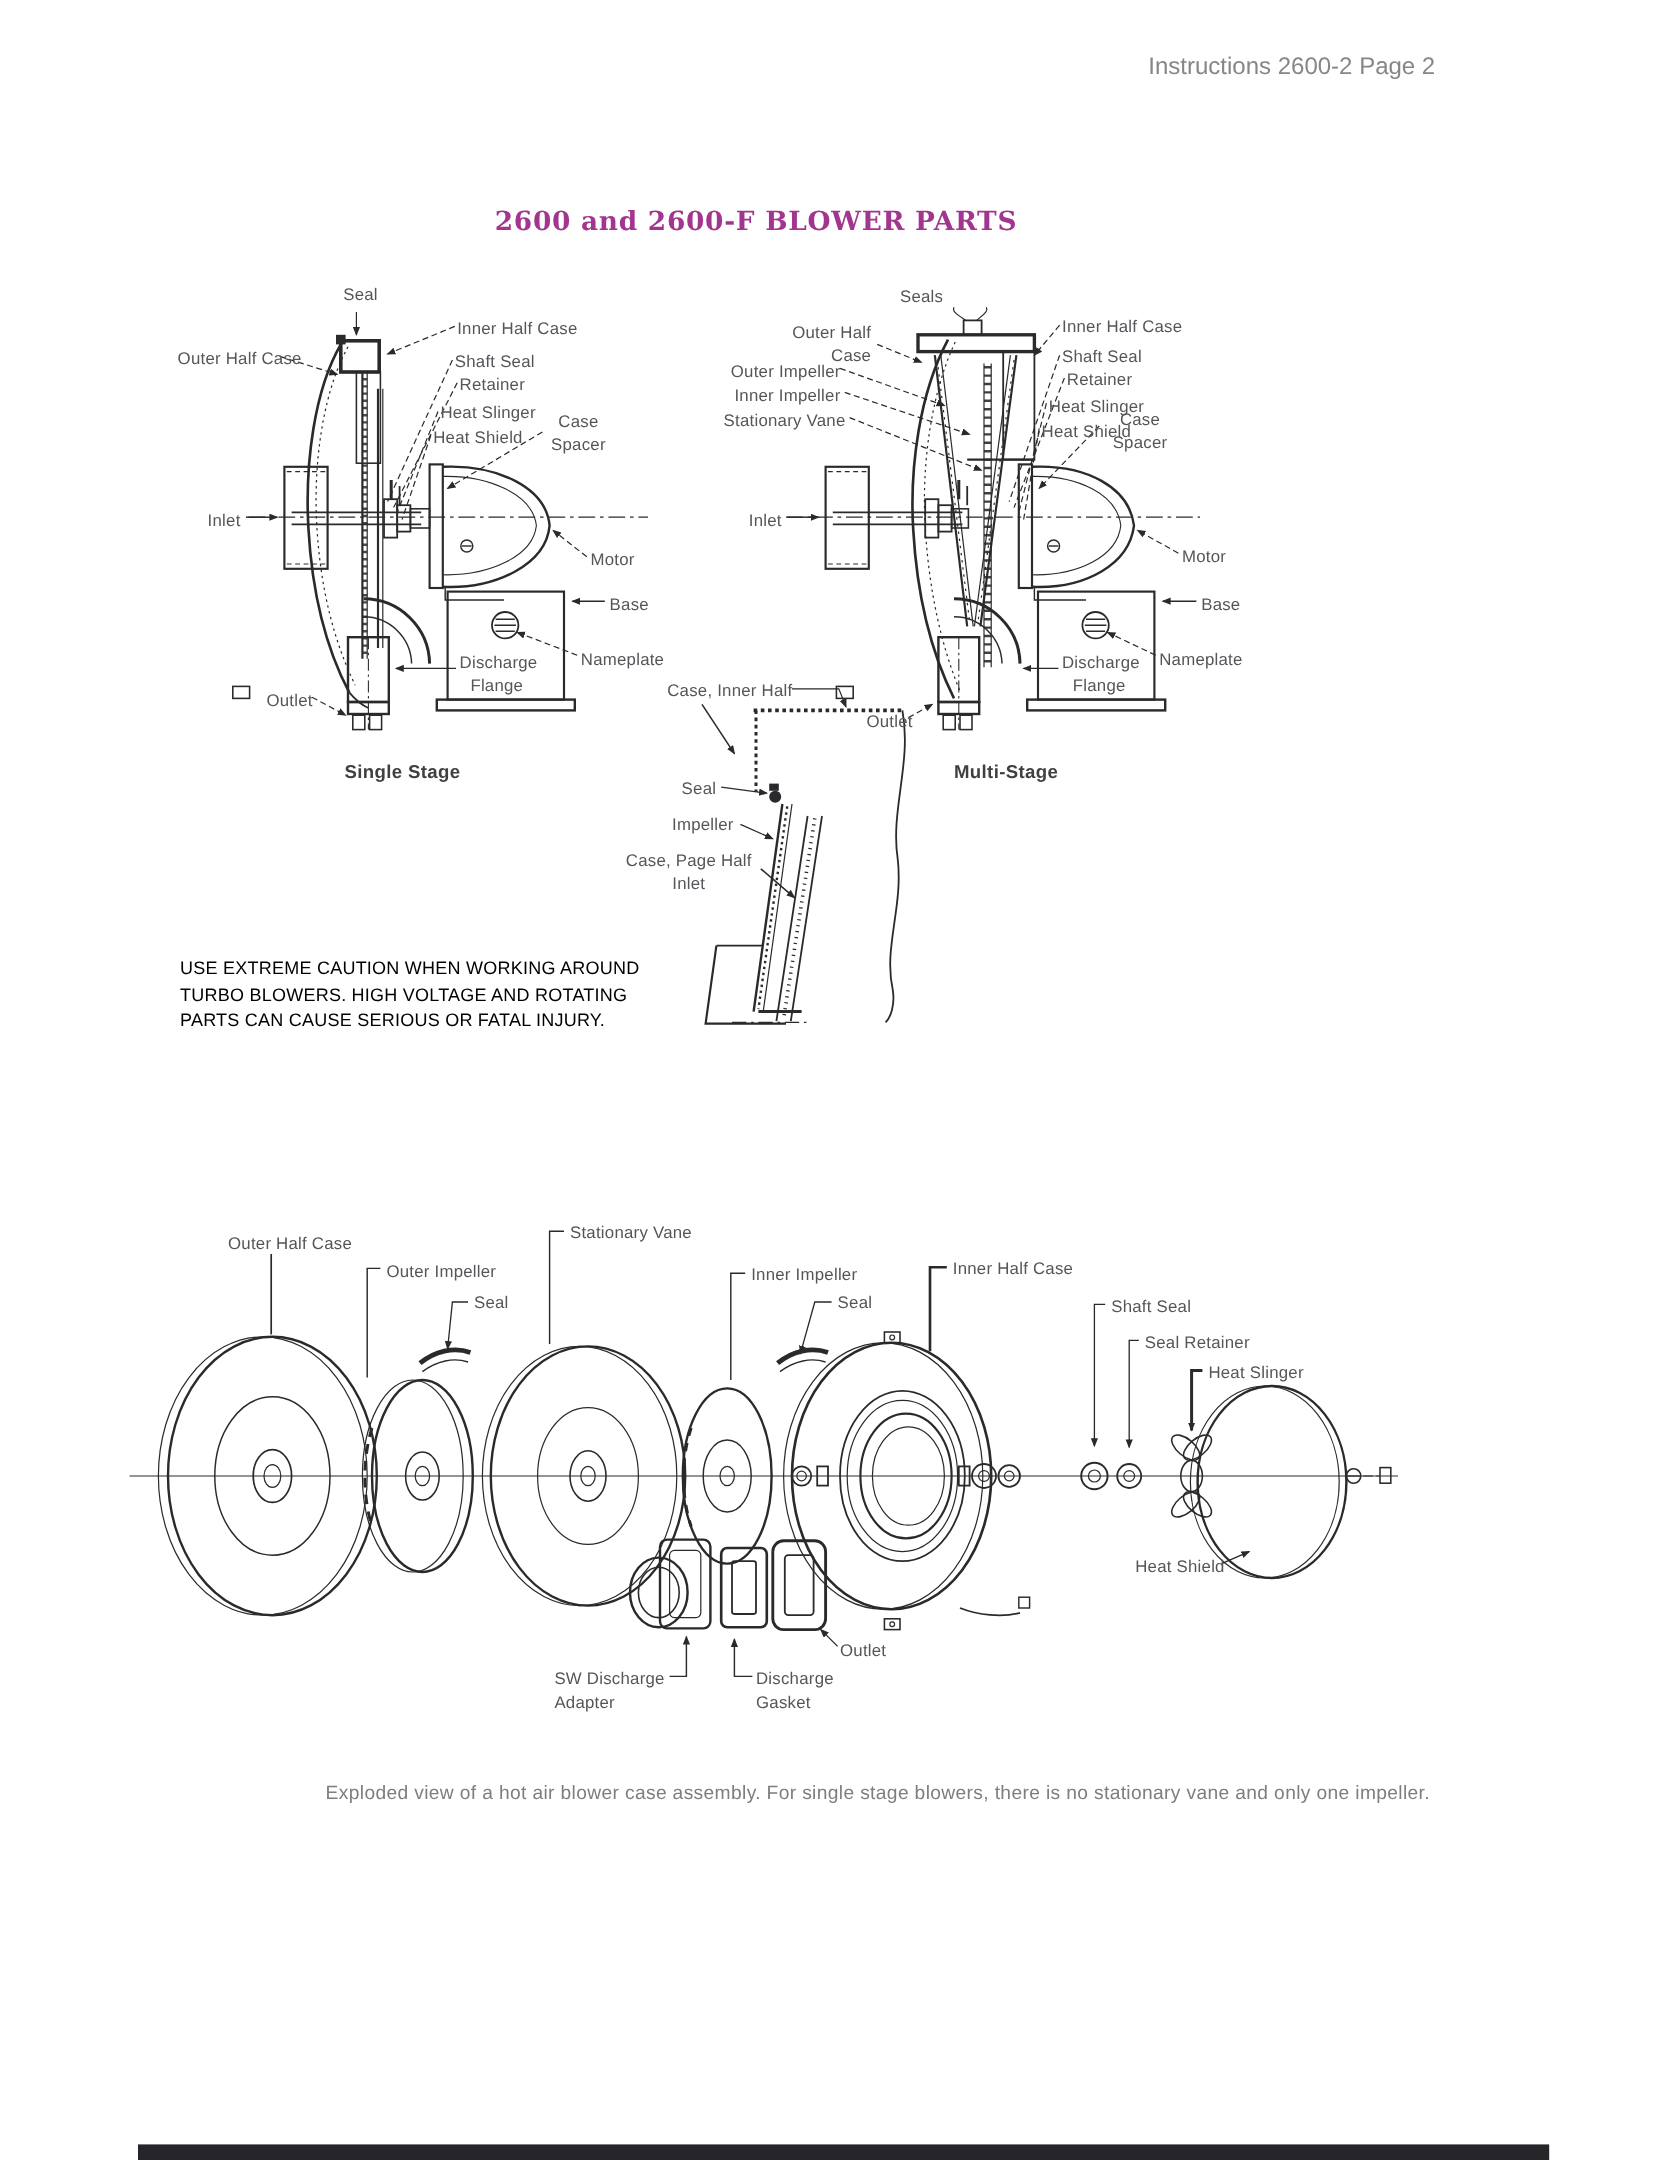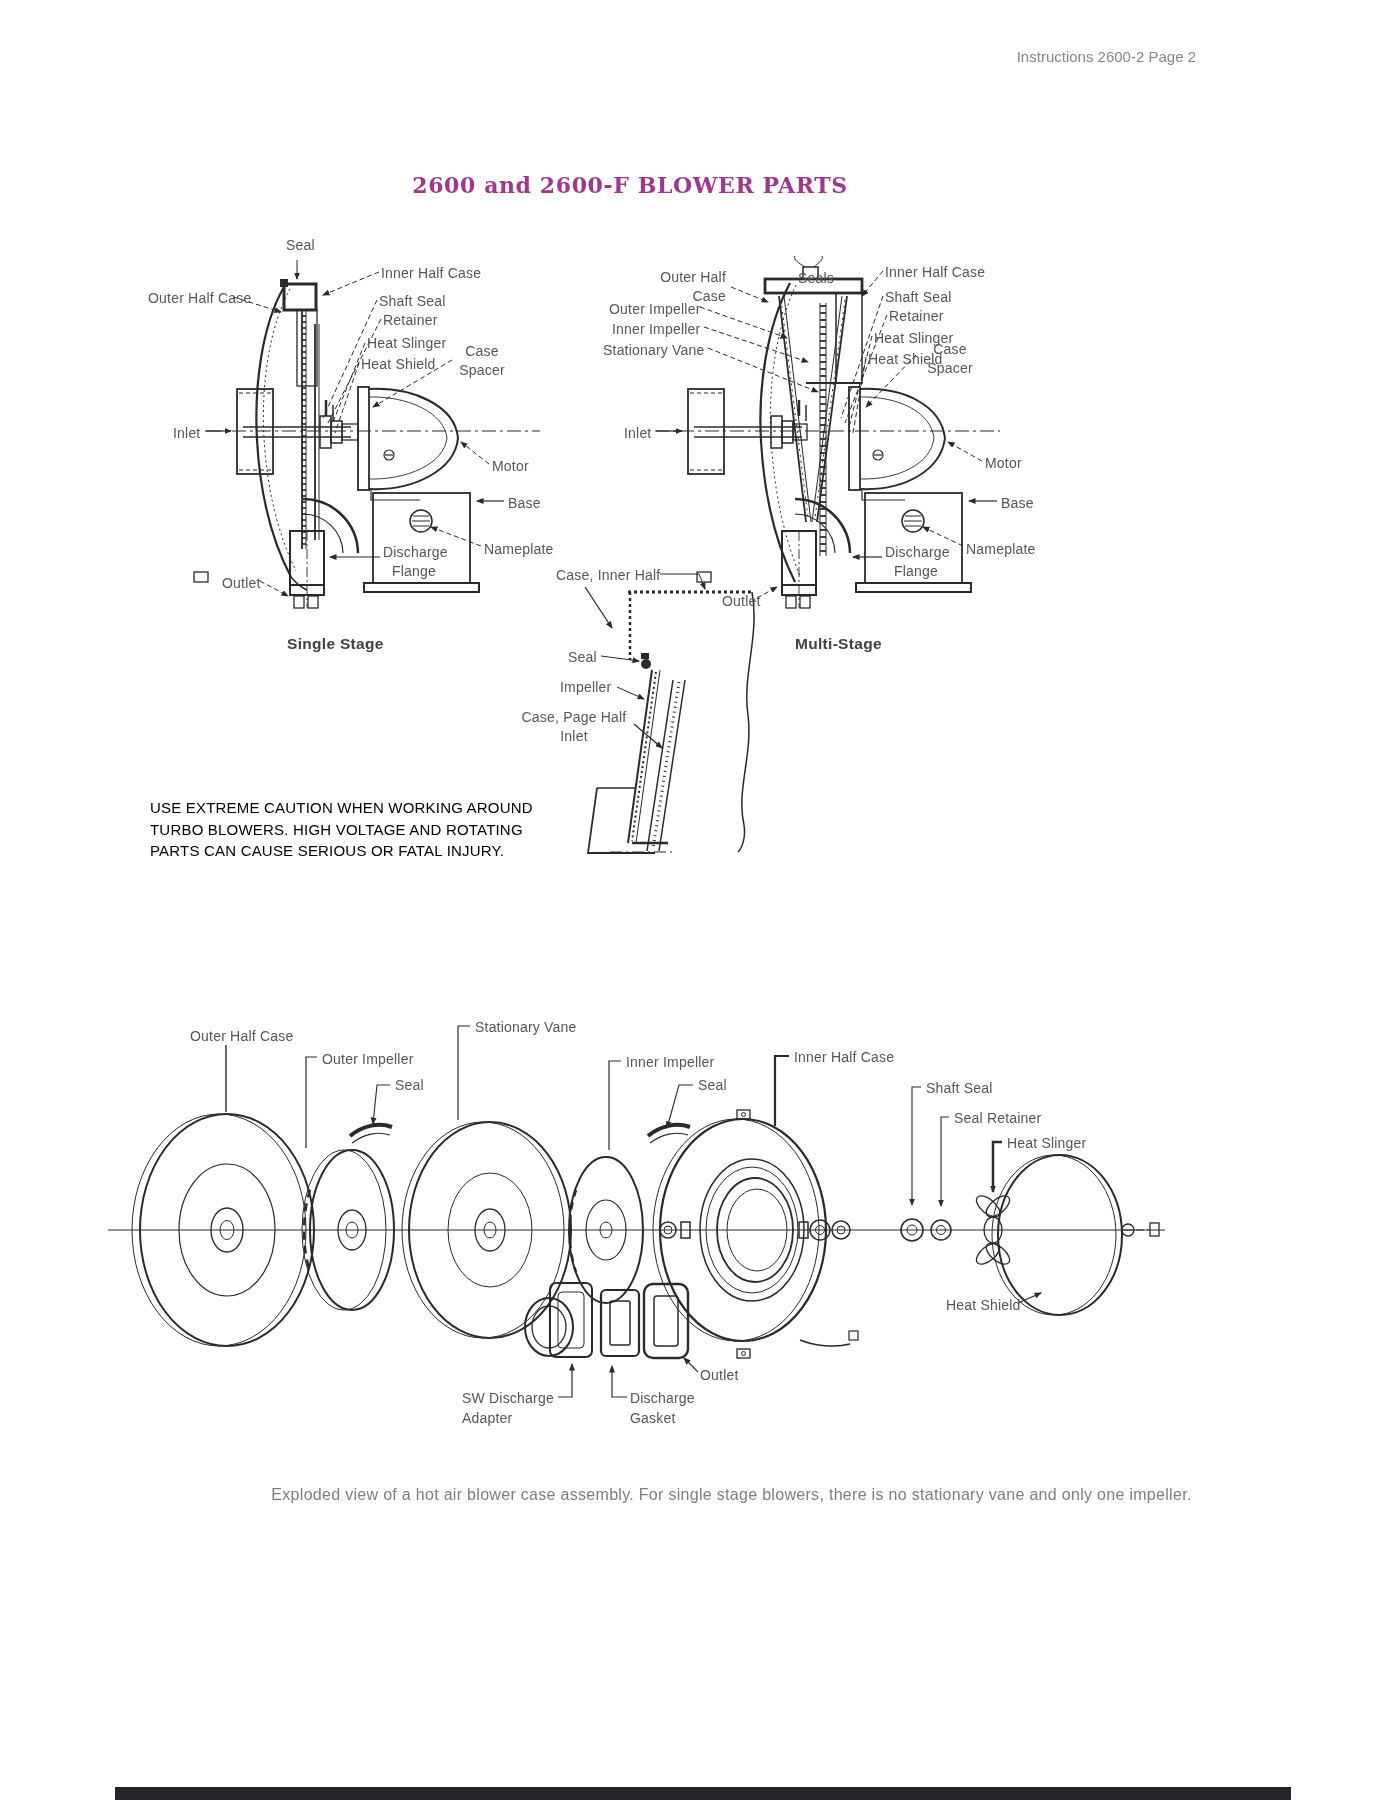--- a/index.html
+++ b/index.html
@@ -1,19 +1,19 @@
 <!DOCTYPE html>
 <html><head>
 <meta charset="utf-8">
 <style>
   html,body{margin:0;padding:0;background:#ffffff;}
   #page{position:relative;width:1391px;height:1800px;background:#ffffff;overflow:hidden;
         font-family:"Liberation Sans", sans-serif;}
   .abs{position:absolute;}
-  #hdr{top:46px;right:195px;text-align:right;font-size:15px;line-height:21px;color:#85868a;}
+  #hdr{top:46px;right:195px;text-align:right;font-size:20px;line-height:21px;color:#85868a;}
   #title{top:172px;left:0;width:1260px;text-align:center;font-size:22px;letter-spacing:.6px;
          font-family:"DejaVu Serif", serif;font-weight:700;color:#a2368e;}
   .lbl{position:absolute;font-size:14px;line-height:19px;color:#55565a;white-space:pre-line;letter-spacing:.2px;}
   .ctr{text-align:center;}
   .rgt{text-align:right;}
   .cap{font-weight:bold;font-size:15.5px;color:#3f4042;letter-spacing:.3px;margin-top:16px;}
   #caution{top:797px;left:150px;font-size:15px;line-height:21.5px;color:#000000;white-space:pre-line;letter-spacing:.2px;}
   #bigcaption{top:1486px;left:0;width:1391px;text-align:center;font-size:16px;color:#7d7e82;letter-spacing:.3px;padding-left:36px;}
   #botbar{top:1787px;left:115px;width:1176px;height:13px;background:#26262a;}
   svg{position:absolute;top:0;left:0;}
@@ -315,21 +315,21 @@
 Spacer</div>
   <div class="lbl" style="left:173px;top:424px;">Inlet</div>
   <div class="lbl" style="left:492px;top:457px;">Motor</div>
   <div class="lbl" style="left:508px;top:494px;">Base</div>
   <div class="lbl" style="left:484px;top:540px;">Nameplate</div>
   <div class="lbl ctr" style="left:383px;top:543px;width:62px;">Discharge
 Flange</div>
   <div class="lbl" style="left:222px;top:574px;">Outlet</div>
   <div class="lbl cap" style="left:287px;top:618px;">Single Stage</div>
 
-  <div class="lbl" style="left:798px;top:238px;margin-top:31px;">Seals</div>
+  <div class="lbl" style="left:750px;top:238px;">Seals</div>
   <div class="lbl rgt" style="left:650px;top:268px;width:76px;">Outer Half
 Case</div>
   <div class="lbl" style="left:609px;top:300px;">Outer Impeller</div>
   <div class="lbl" style="left:612px;top:320px;">Inner Impeller</div>
   <div class="lbl" style="left:603px;top:341px;">Stationary Vane</div>
   <div class="lbl" style="left:885px;top:263px;">Inner Half Case</div>
   <div class="lbl" style="left:885px;top:288px;">Shaft Seal</div>
   <div class="lbl" style="left:889px;top:307px;">Retainer</div>
   <div class="lbl" style="left:874px;top:329px;">Heat Slinger</div>
   <div class="lbl" style="left:868px;top:350px;">Heat Shield</div>

